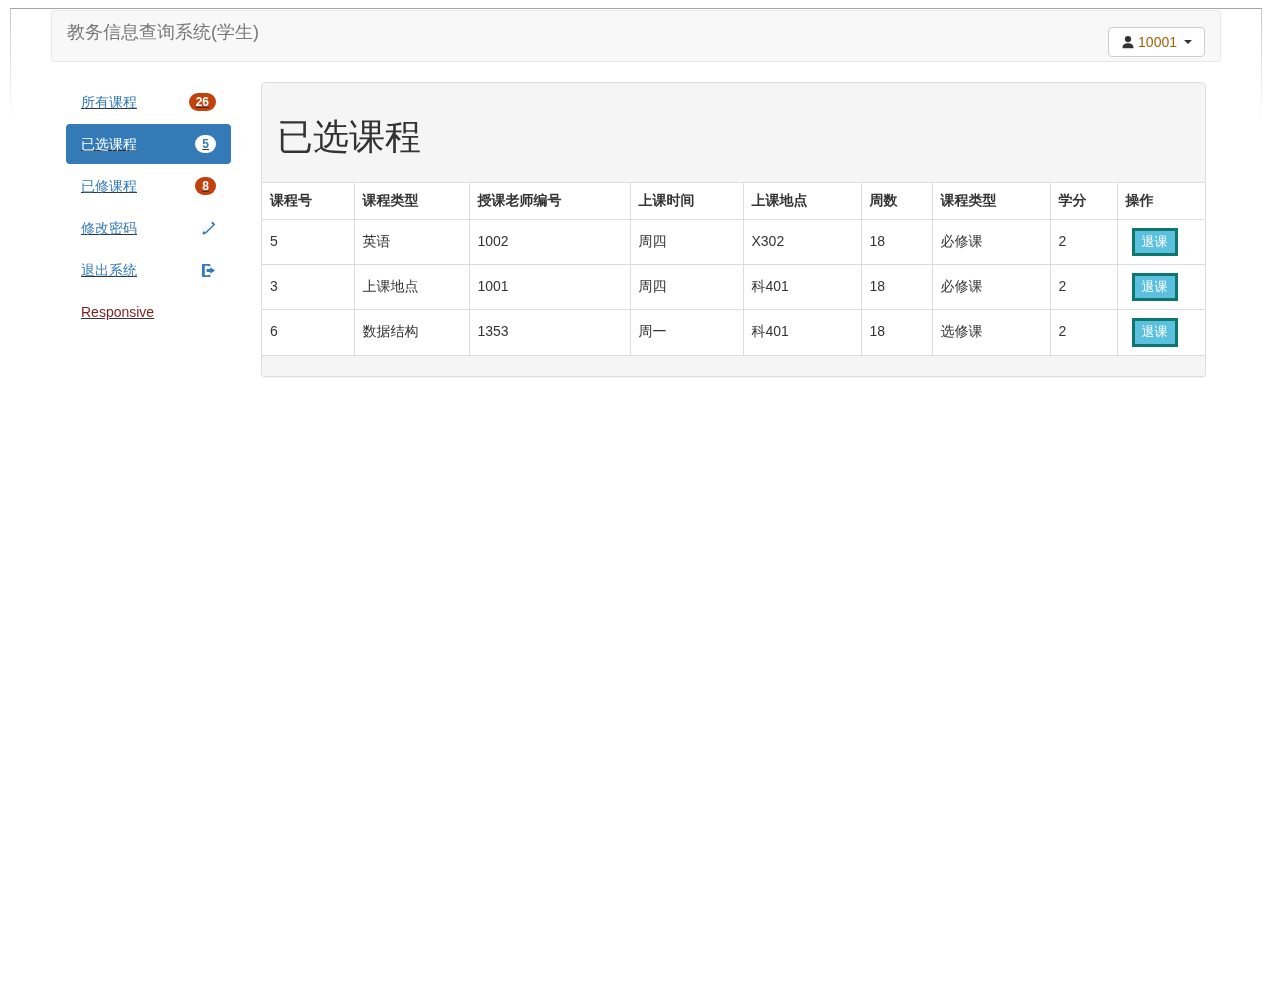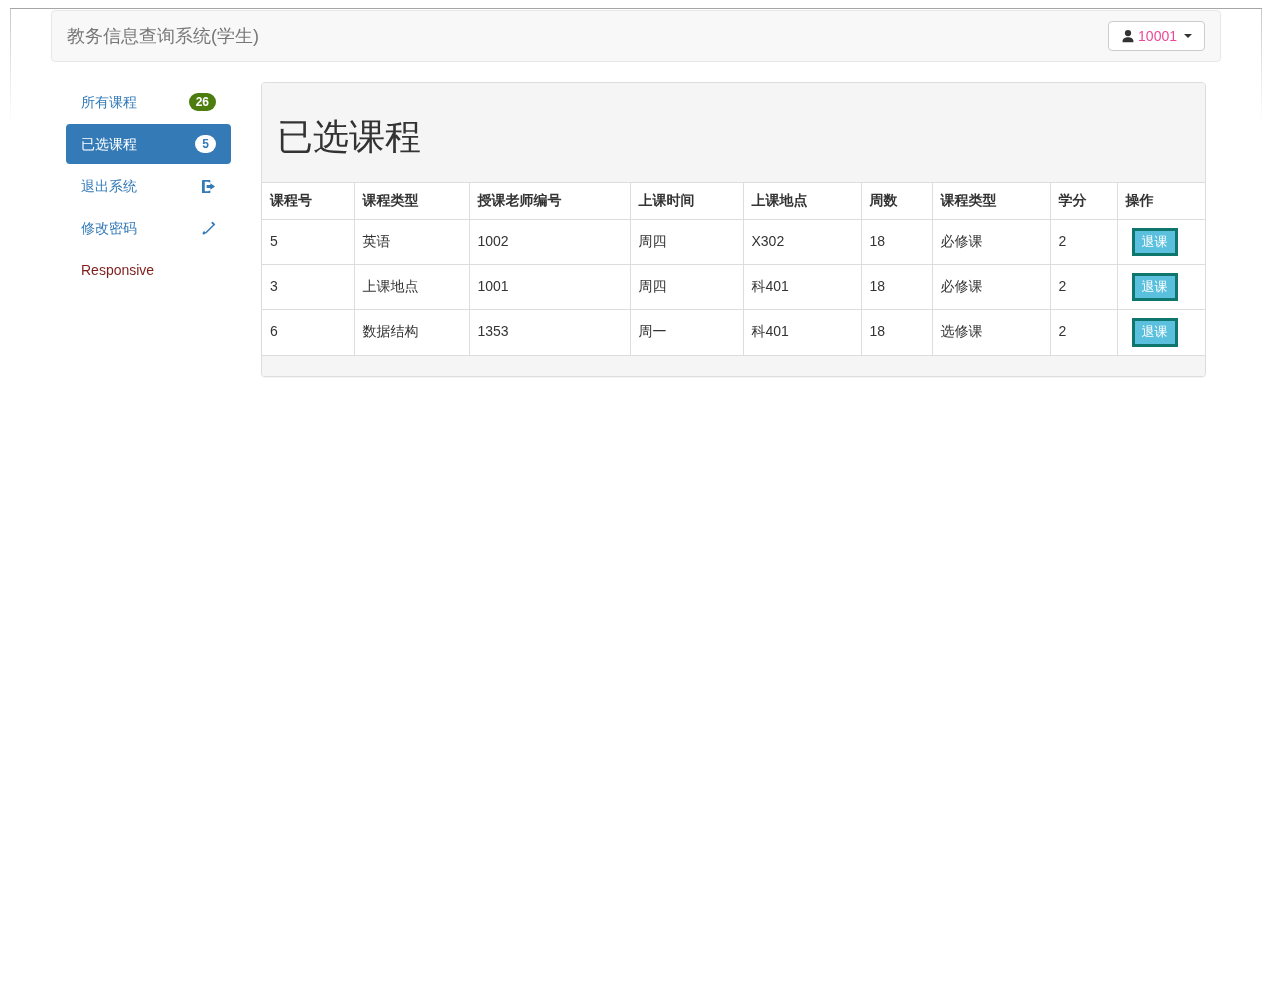--- a/index.html
+++ b/index.html
@@ -27,60 +27,60 @@
 
   .container { width: 1170px; margin: 0 auto; padding-top: 10px; }
 
   
   .navbar {
     height: 52px;
     background: #f8f8f8;
     border: 1px solid #e7e7e7;
     border-radius: 4px;
     margin-bottom: 20px;
-    display: flex; align-items: center; justify-content: space-between;
-    padding: 11px 15px;
+    display: flex; align-items: flex-end; justify-content: space-between;
+    padding: 4px 15px;
   }
   .navbar-brand {
     color: #777; font-size: 18px; line-height: 50px;
     white-space: nowrap;
   }
   .user-btn {
     display: inline-flex; align-items: center; gap: 3px;
     background: #fff;
     border: 1px solid #ccc; border-radius: 4px;
     padding: 6px 12px;
-    font-size: 14px; color: #ec4899;
+    font-size: 14px; color: #a16207;
     cursor: pointer;
   }
   .user-btn svg { display: block; }
   .caret {
     display: inline-block; width: 0; height: 0; margin-left: 4px;
     border-left: 4px solid transparent; border-right: 4px solid transparent;
     border-top: 4px solid #333;
   }
 
   
   .row { display: flex; align-items: flex-start; }
   .col-sidebar { width: 195px; padding: 0 15px; flex: none; }
   .col-main   { width: 975px; padding: 0 15px; flex: none; }
 
   
-  .nav-pills { list-style: none; margin: 0; padding: 0; }
+  .nav-pills { list-style: none; margin: 0; padding: 0; text-decoration: underline; }
   .nav-pills li + li { margin-top: 2px; }
   .nav-pills a {
     display: flex; align-items: center; justify-content: space-between;
     padding: 10px 15px; border-radius: 4px;
     color: #337ab7; text-decoration: none; cursor: pointer;
     line-height: 20px;
   }
   .nav-pills li.active a { background: #337ab7; color: #fff; }
   .nav-pills li.plain span.lbl-plain { color: #7f1d1d; }
   .badge {
-    background: #4d7c0f; color: #fff;
+    background: #c2410c; color: #fff;
     font-size: 12px; font-weight: bold; line-height: 1;
     padding: 3px 7px; border-radius: 10px;
     min-width: 10px; text-align: center;
   }
   .active .badge { background: #fff; color: #337ab7; }
   .side-icon svg { display: block; }
 
   
   .panel {
     border: 1px solid #ddd; border-radius: 4px;
@@ -159,37 +159,43 @@
           </a>
         </li>
         <li class="active">
           <a>
             <span>已选课程</span>
             <span class="badge">5</span>
           </a>
         </li>
         <li>
           <a>
-            <span>退出系统</span>
-            <span class="side-icon">
-              <svg width="15" height="15" viewBox="0 0 16 16" fill="#337ab7" aria-hidden="true">
-                <path d="M2 1h7a1 1 0 0 1 1 1v1.5H8V3H4v10h4v-0.5h2V14a1 1 0 0 1-1 1H2a1 1 0 0 1-1-1V2a1 1 0 0 1 1-1z"></path>
-                <path d="M10 4.5L15 8l-5 3.5V9.5H6v-3h4z"></path>
-              </svg>
-            </span>
+            <span>已修课程</span>
+            <span class="badge">8</span>
           </a>
         </li>
         <li>
           <a>
             <span>修改密码</span>
             <span class="side-icon">
               <svg width="15" height="15" viewBox="0 0 16 16" fill="#337ab7" aria-hidden="true">
                 <path d="M12.3 0.9l2.8 2.8-9.3 9.3-3.6 0.9 0.9-3.6 9.2-9.4zM11.2 2l-8.3 8.4 1.7 1.7 8.4-8.3-1.8-1.8z"></path>
                 <path d="M12.3 0.9l2.8 2.8-1.2 1.2-2.8-2.8z"></path>
                 <path d="M2.2 11.2l2.6 2.6-2.6 0.6-0.6-0.6z"></path>
+              </svg>
+            </span>
+          </a>
+        </li>
+        <li>
+          <a>
+            <span>退出系统</span>
+            <span class="side-icon">
+              <svg width="15" height="15" viewBox="0 0 16 16" fill="#337ab7" aria-hidden="true">
+                <path d="M2 1h7a1 1 0 0 1 1 1v1.5H8V3H4v10h4v-0.5h2V14a1 1 0 0 1-1 1H2a1 1 0 0 1-1-1V2a1 1 0 0 1 1-1z"></path>
+                <path d="M10 4.5L15 8l-5 3.5V9.5H6v-3h4z"></path>
               </svg>
             </span>
           </a>
         </li>
         <li class="plain">
           <a>
             <span class="lbl-plain">Responsive</span>
           </a>
         </li>
       </ul>

